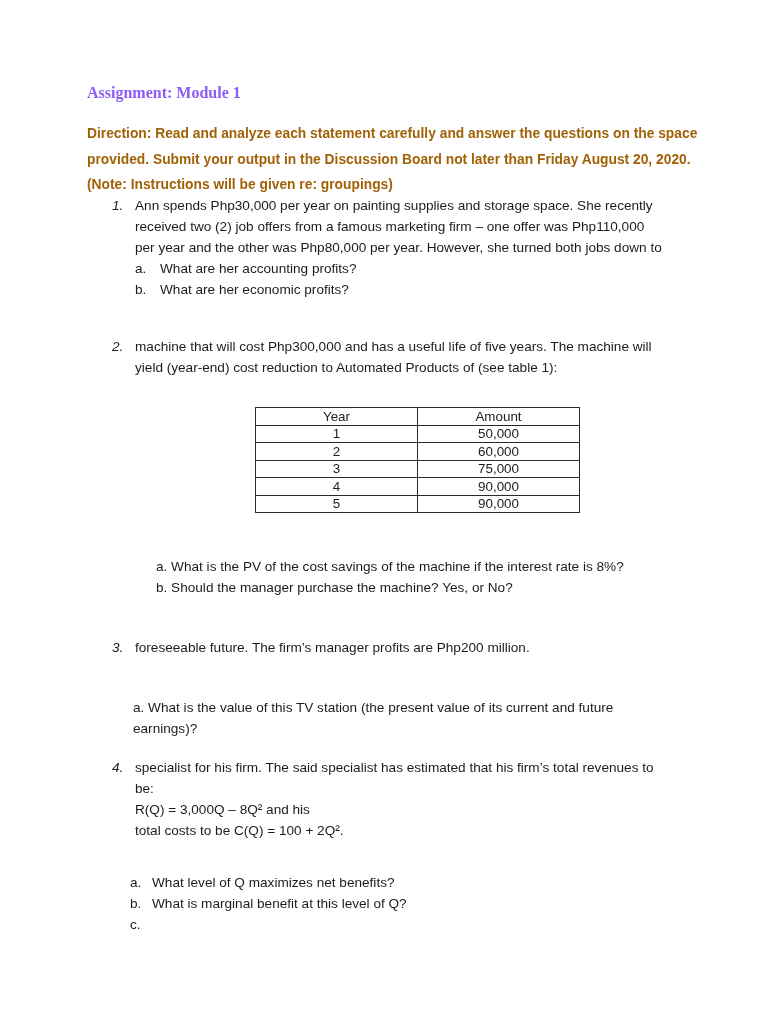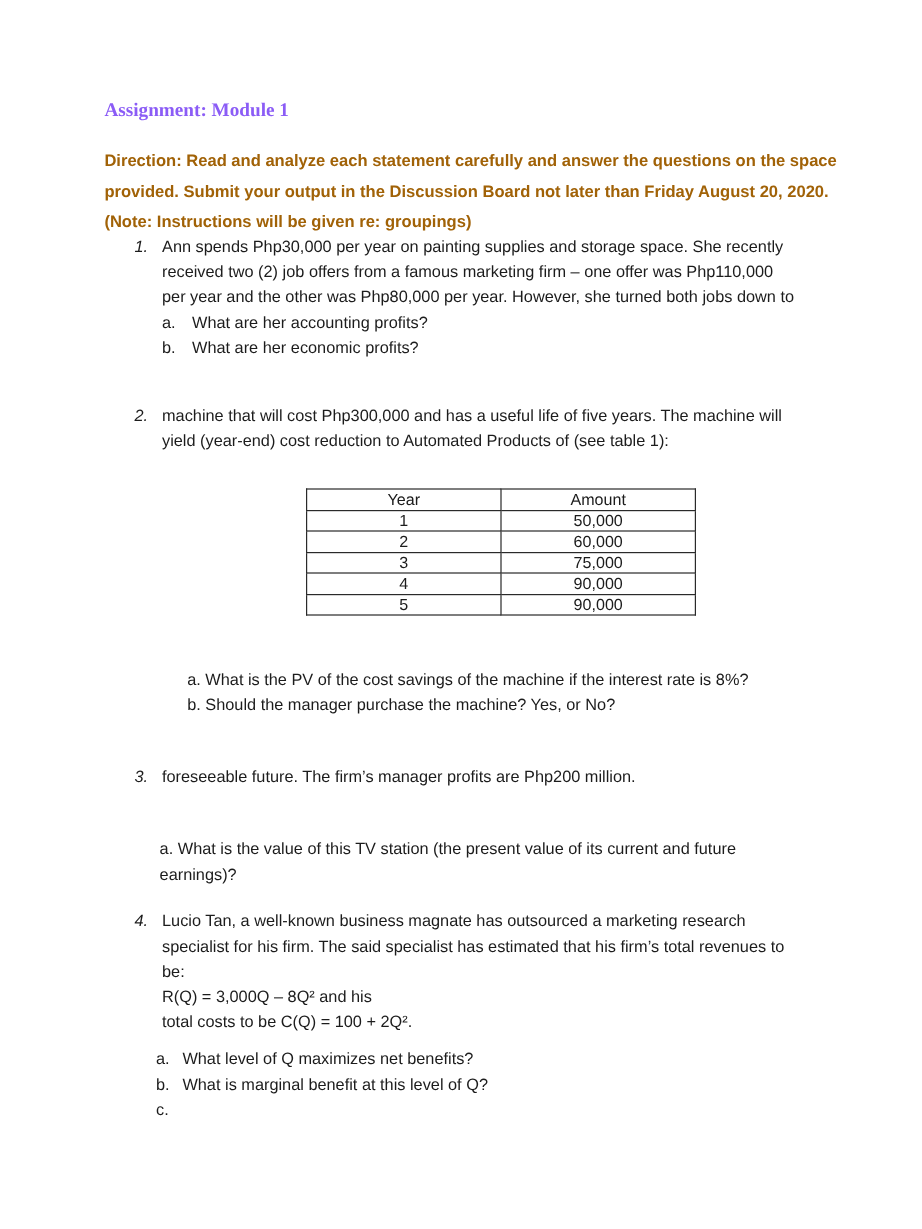--- a/index.html
+++ b/index.html
@@ -164,21 +164,20 @@
   </div>
 
   <div class="plain-subs" style="left:133px; top:697px;">
     <div class="q-line">a. What is the value of this TV station (the present value of its current and future</div>
     <div class="q-line">earnings)?</div>
   </div>
 
   <div class="question" style="top:757px;">
     <div class="q-num">4.</div>
     <div class="q-lines">
-      <div class="q-line">Lucio Tan, a well-known business magnate has outsourced a marketing research</div>
       <div class="q-line">specialist for his firm. The said specialist has estimated that his firm’s total revenues to</div>
       <div class="q-line">be:</div>
       <div class="q-line">R(Q) = 3,000Q – 8Q² and his</div>
       <div class="q-line">total costs to be C(Q) = 100 + 2Q².</div>
     </div>
   </div>
 
   <div class="plain-subs" style="left:130px; top:872px;">
     <div class="sub-row">
       <span class="sub-marker" style="flex-basis:22px;width:22px;">a.</span>

